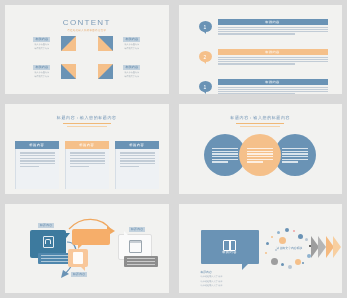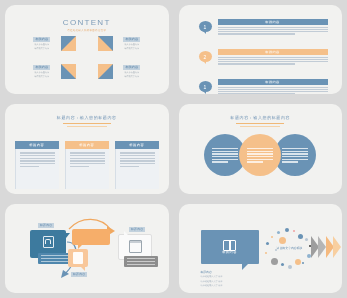--- a/index.html
+++ b/index.html
@@ -4,21 +4,21 @@
 <style>
   * { margin:0; padding:0; box-sizing:border-box; }
   html,body { width:347px; height:298px; }
   body {
     background:#d9d9d9;
     font-family:"Liberation Sans", sans-serif;
     overflow:hidden;
   }
   .grid { display:grid; grid-template-columns:173.5px 173.5px; grid-template-rows:99.33px 99.33px 99.33px; width:347px; height:298px; }
   .cell { padding:5px; }
-  .slide { width:100%; height:100%; background:#f2f2f0; position:relative; overflow:hidden;border-radius:10px; }
+  .slide { width:100%; height:100%; background:#f2f2f0; position:relative; overflow:hidden; }
 
   
   .s1-title { position:absolute; top:13px; left:0; right:0; text-align:center; font-size:8px; letter-spacing:1.3px; color:#7d9cb8; }
   .s1-sub { position:absolute; top:24px; left:50%; transform:translateX(-50%); font-size:2.4px; letter-spacing:.4px; color:#e9a868; white-space:nowrap; }
   .s1-row { position:absolute; display:flex; align-items:center; }
   .s1-r1 { top:31px; left:0; right:0; justify-content:center; gap:6px; }
   .s1-r2 { top:59px; left:0; right:0; justify-content:center; gap:6px; }
   .s1-txt { width:26px; display:flex; flex-direction:column; align-items:center; gap:1.2px; }
   .s1-h { font-size:3.2px; color:#5d86aa; background:#c3d2de; width:17px; text-align:center; line-height:4.4px; }
   .s1-l { font-size:2.1px; color:#9aa5ae; white-space:nowrap; }

